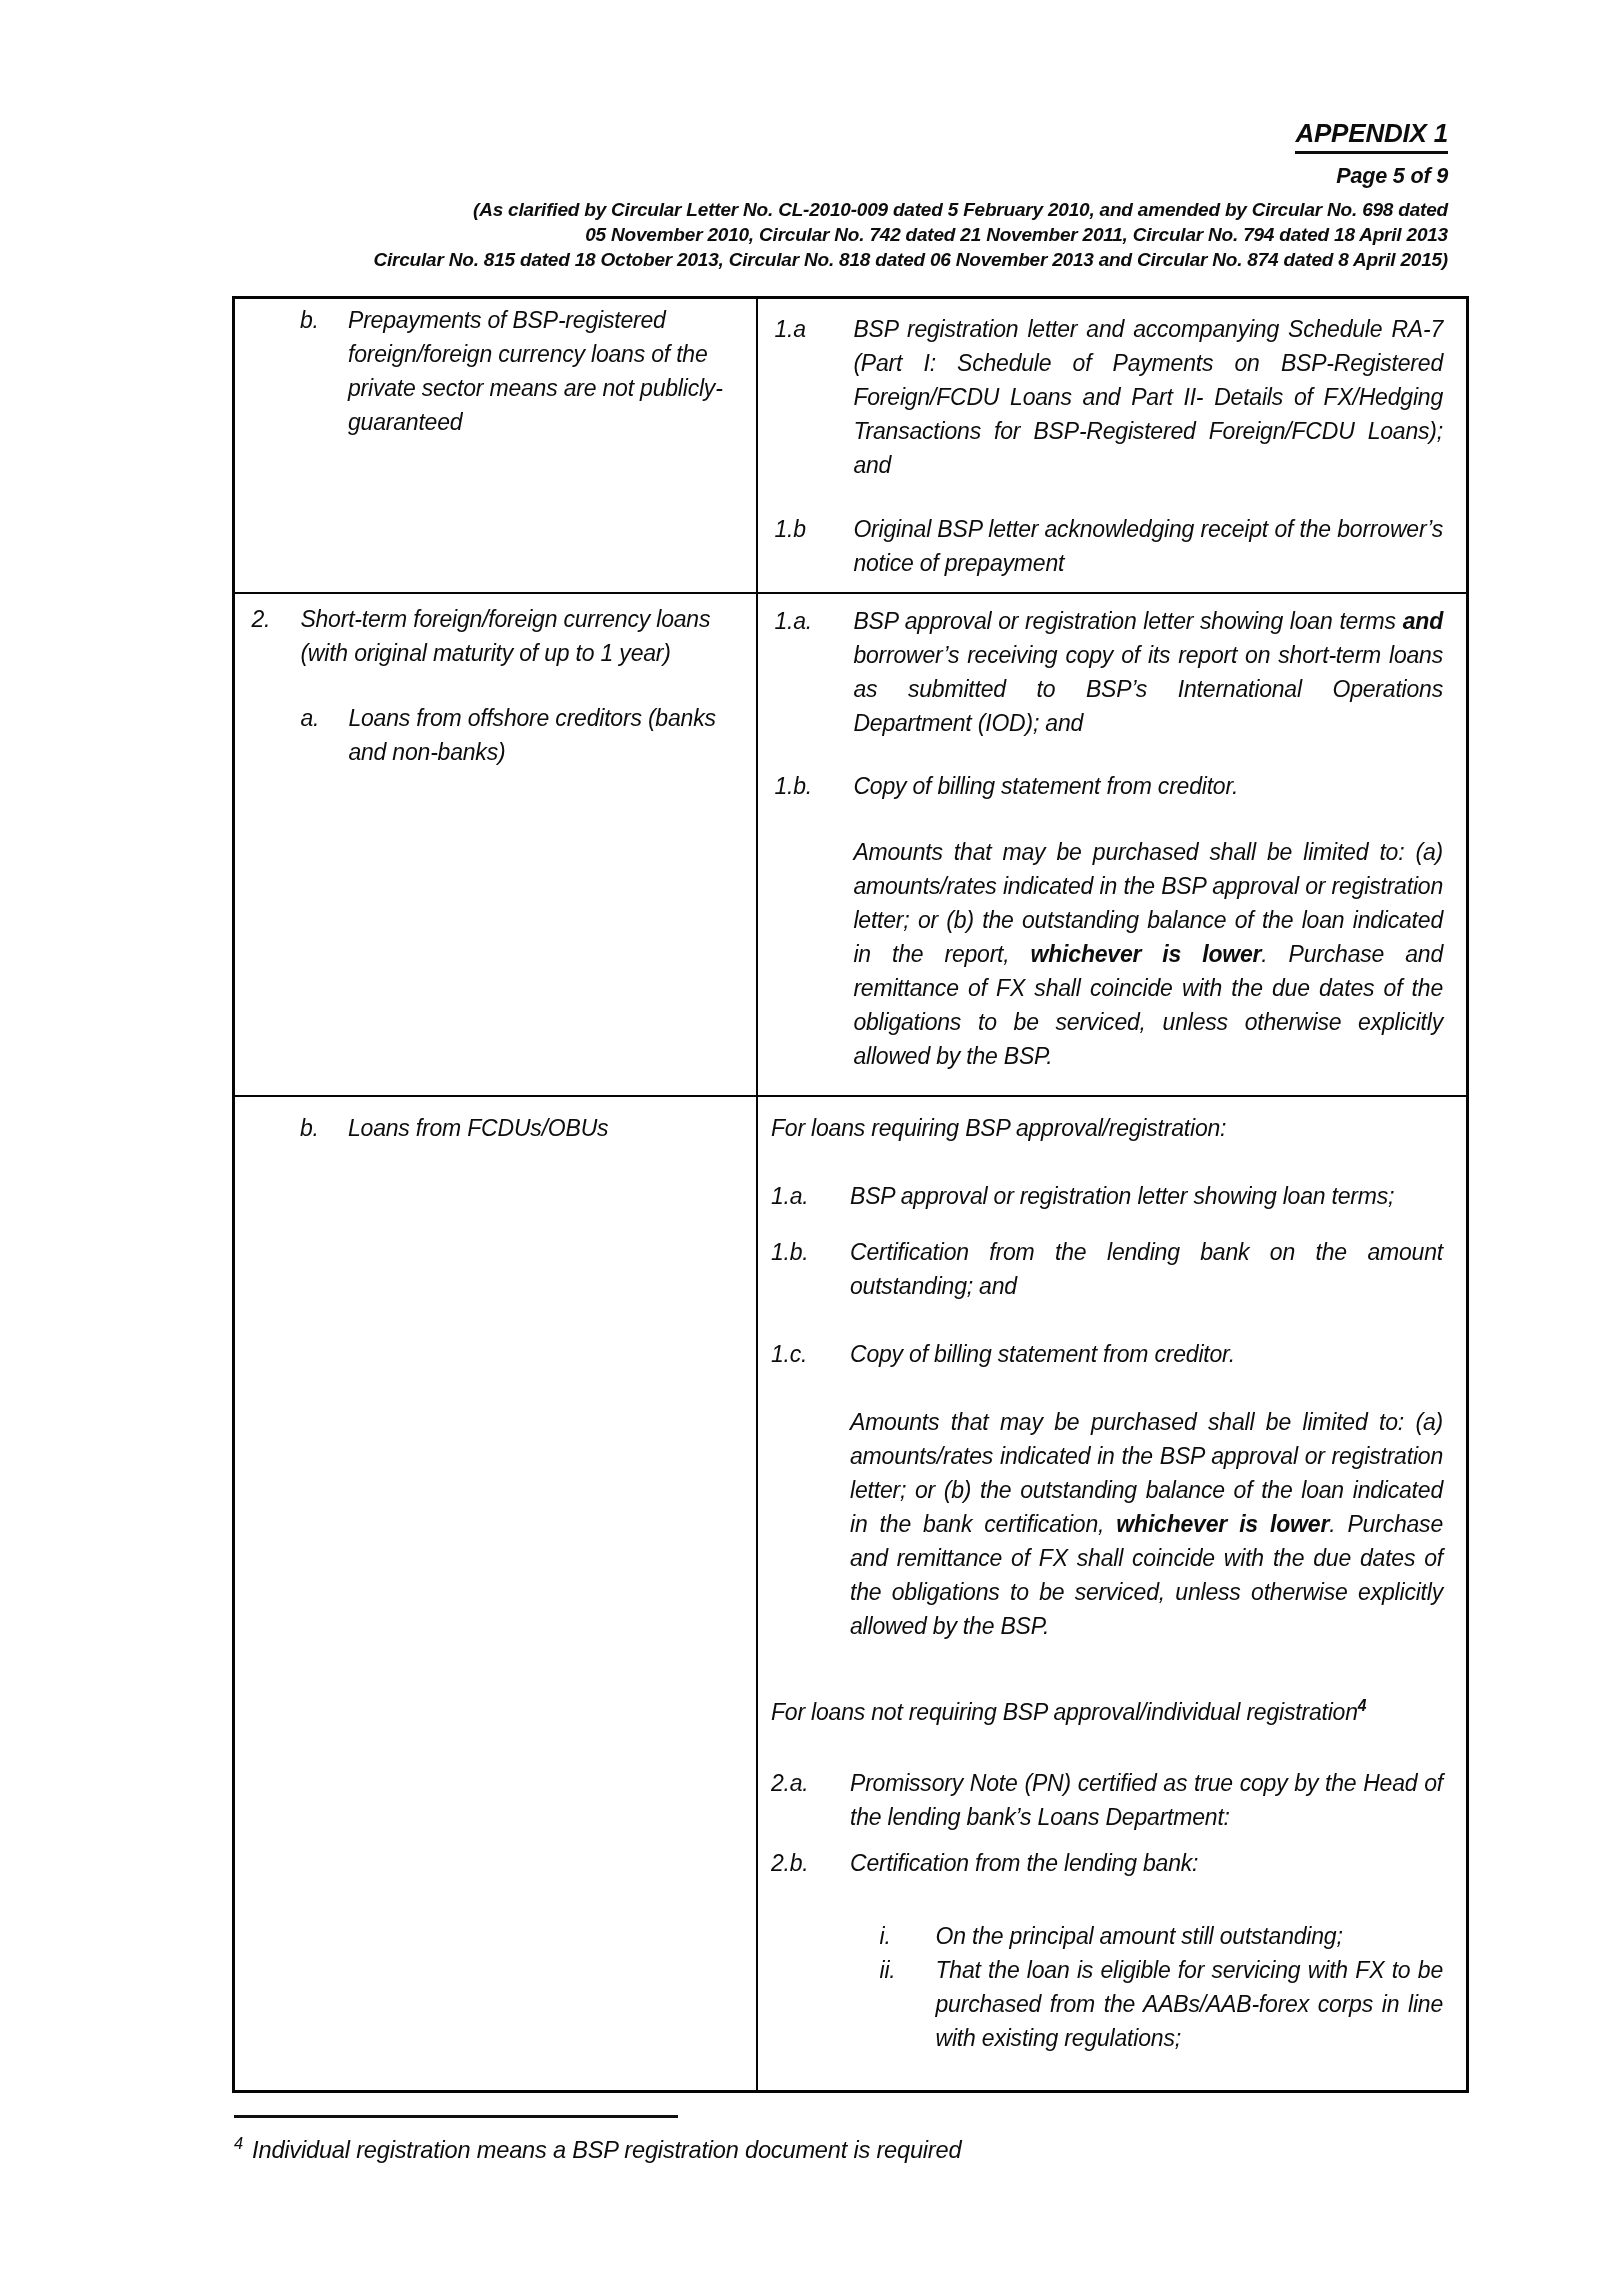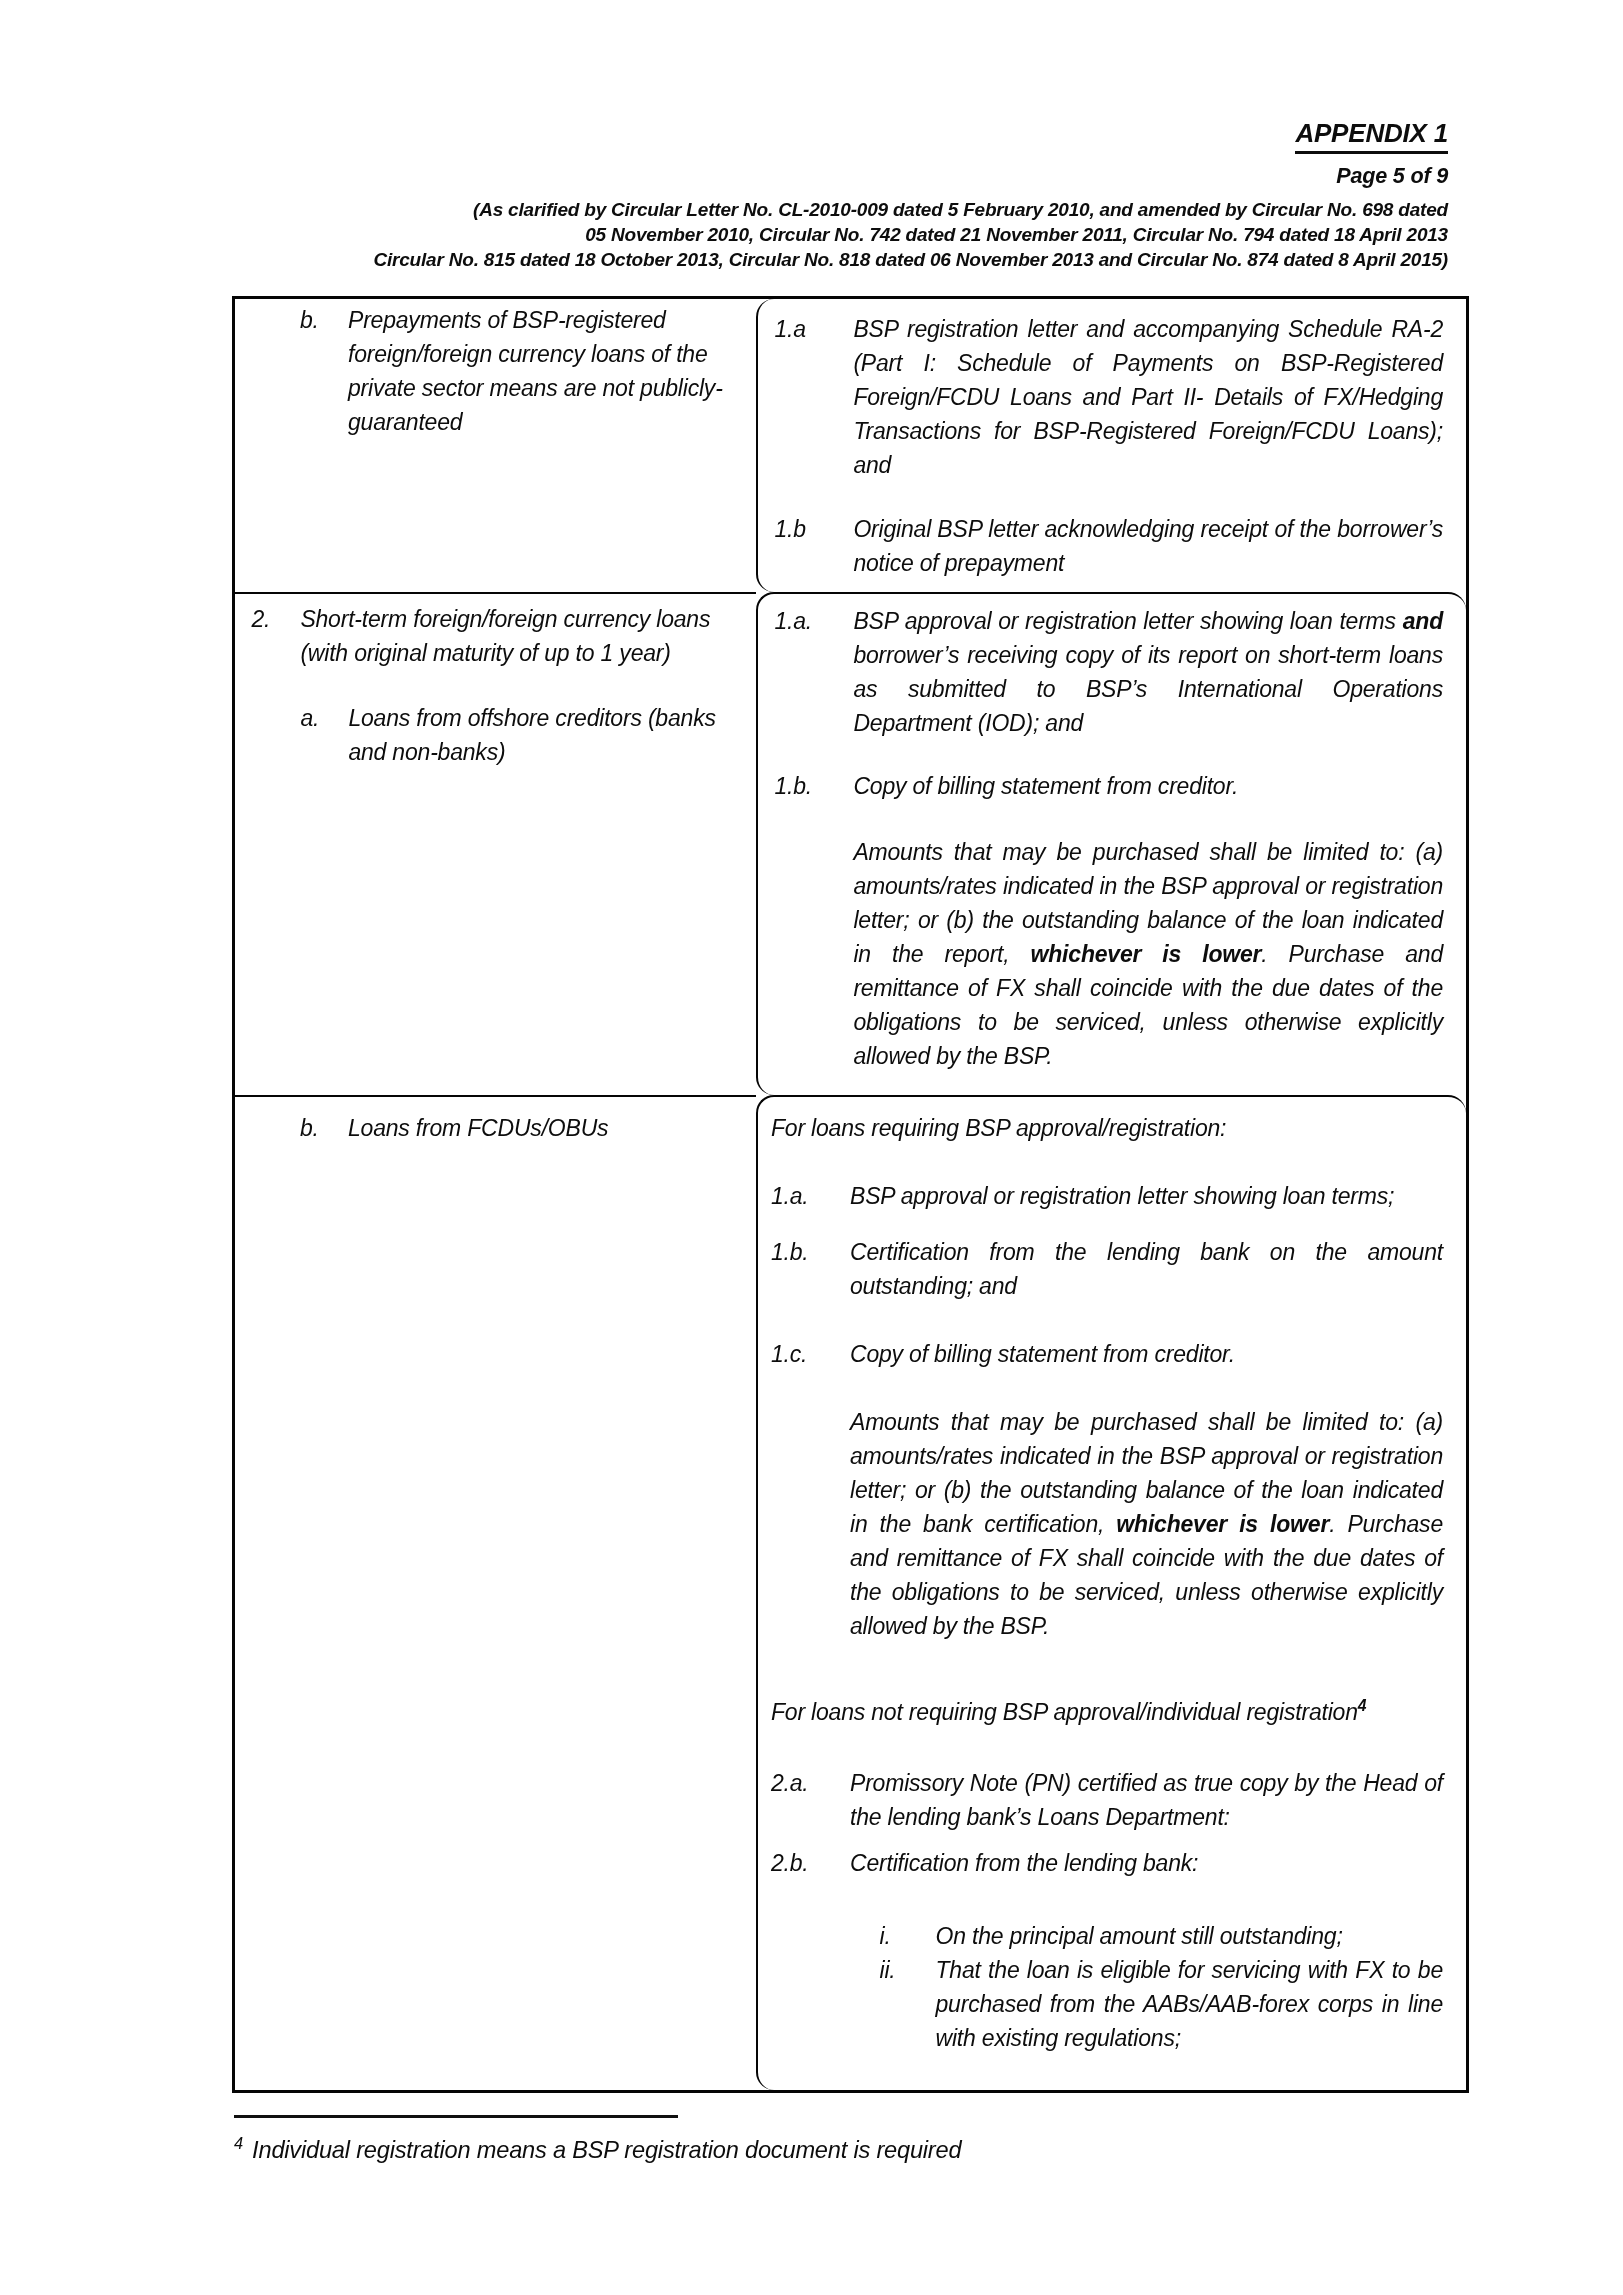--- a/index.html
+++ b/index.html
@@ -29,21 +29,21 @@
     position:absolute;left:232px;top:296px;
     width:1231px;height:1791px;
     border:3.3px solid #050505;
     display:grid;
     grid-template-columns:521px 1fr;
     grid-template-rows:293px 503px 1fr;
     font-size:23px;line-height:34px;
     box-sizing:content-box;
   }
   .cell{overflow:hidden;}
-  .bl{border-left:2.6px solid #050505;border-radius:18px;}
+  .bl{border-left:2.6px solid #050505;}
   .bt{border-top:2.6px solid #050505;}
   .r1l{padding:3.9px 29px 0 65px;}
   .r1r{padding:13px 23px 0 16.4px;}
   .r2l{padding:7.9px 26px 0 16.4px;}
   .r2r{padding:9.8px 23px 0 16.4px;}
   .r3l{padding:14.4px 26px 0 65px;}
   .r3r{padding:14.4px 23px 0 13px;}
   .item{display:flex;align-items:flex-start;}
   .lab{flex:0 0 79px;}
   .lab-l{flex:0 0 48px;}
@@ -91,21 +91,21 @@
     <div class="cell r1l">
       <div class="item">
         <span class="lab-l">b.</span>
         <div class="txt">Prepayments of BSP-registered foreign/foreign currency loans of the private sector means are not publicly-guaranteed</div>
       </div>
     </div>
 
     <div class="cell bl r1r">
       <div class="item just">
         <span class="lab">1.a</span>
-        <div class="txt">BSP registration letter and accompanying Schedule RA-2 (Part I: Schedule of Payments on BSP-Registered Foreign/FCDU Loans and Part II- Details of FX/Hedging Transactions for BSP-Registered Foreign/FCDU Loans); and</div>
+        <div class="txt">BSP registration letter and accompanying Schedule RA-7 (Part I: Schedule of Payments on BSP-Registered Foreign/FCDU Loans and Part II- Details of FX/Hedging Transactions for BSP-Registered Foreign/FCDU Loans); and</div>
       </div>
       <div class="item just mt-line">
         <span class="lab">1.b</span>
         <div class="txt">Original BSP letter acknowledging receipt of the borrower’s notice of prepayment</div>
       </div>
     </div>
 
     <div class="cell bt r2l">
       <div class="item">
         <span class="lab-n">2.</span>

